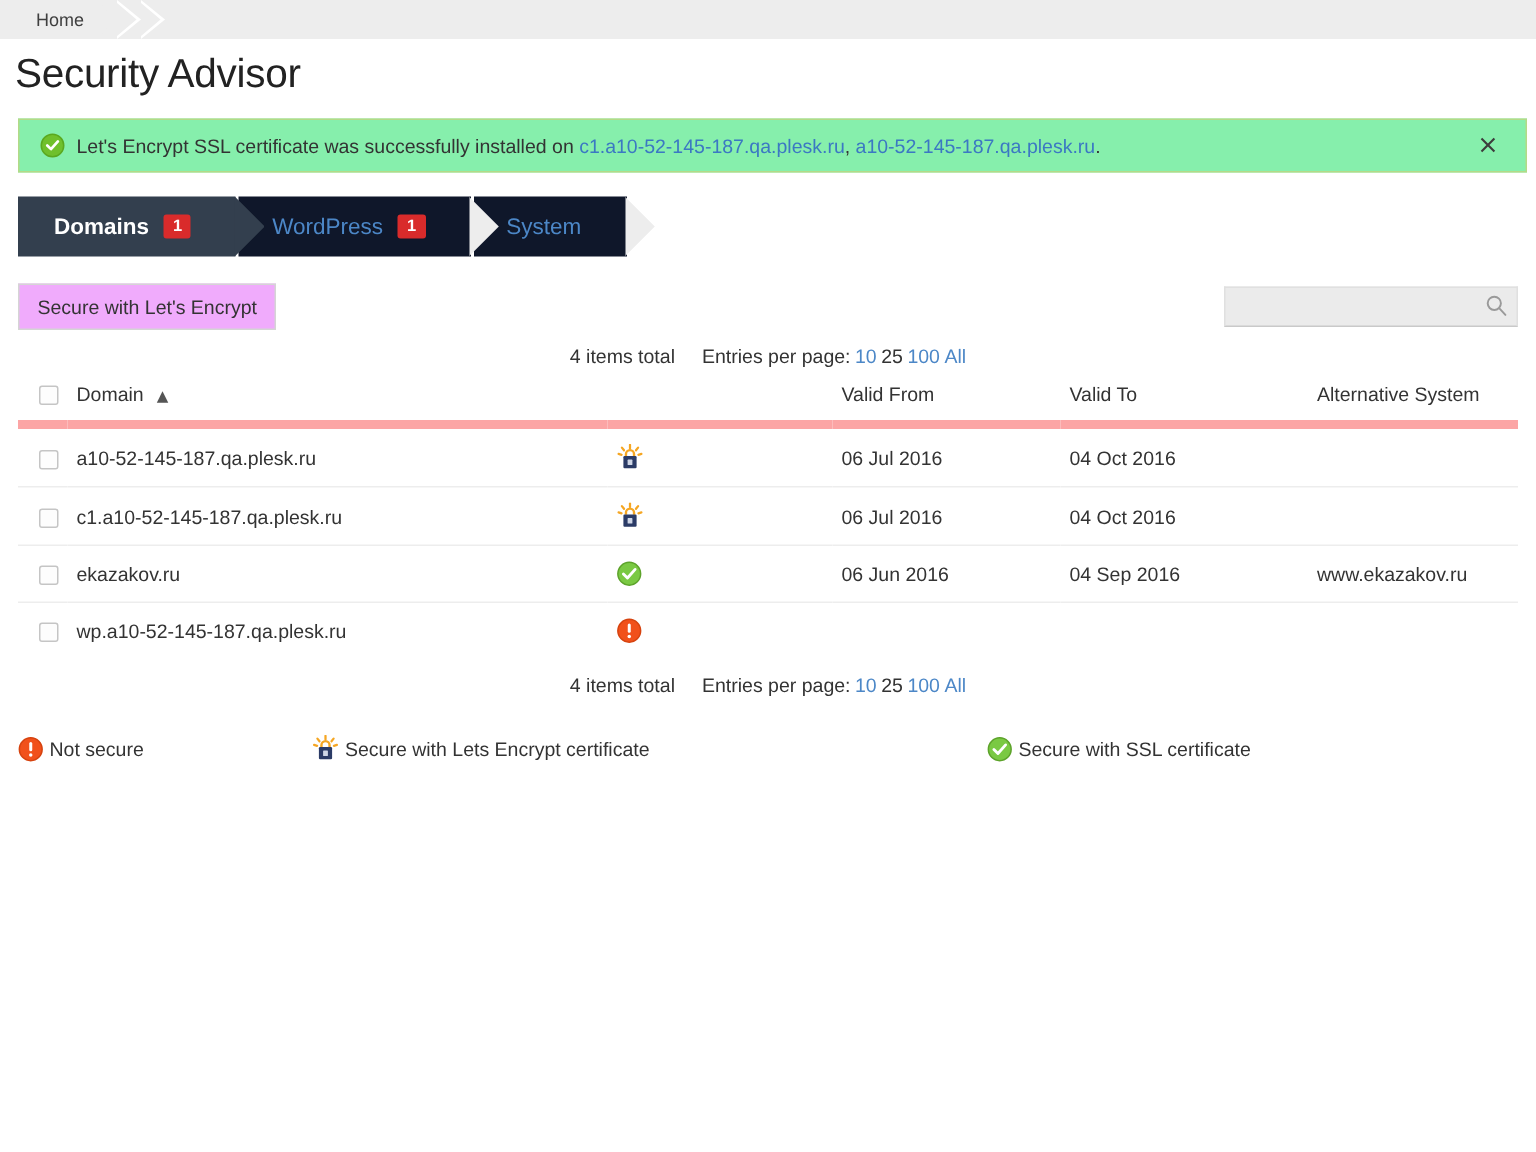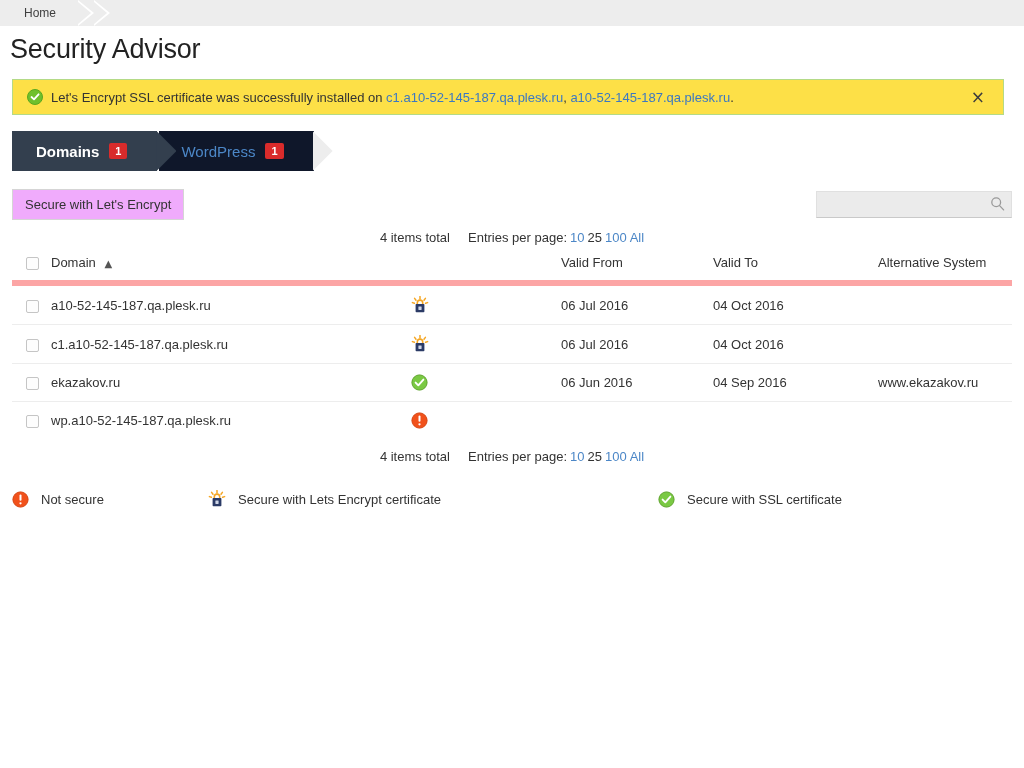--- a/index.html
+++ b/index.html
@@ -54,22 +54,22 @@
   .page-title {
     font-size: 27px;
     font-weight: 400;
     color: #222222;
     padding: 8px 0 4px 10px;
     letter-spacing: -0.2px;
   }
 
   
   .banner {
-    margin: 10px 20px 0 12px;
-    background: #fde047;
+    margin: 10px 6px 0 12px;
+    background: #86efac;
     border: 1px solid #b4da87;
     height: 36px;
     display: flex;
     align-items: center;
     padding: 0 12px 0 14px;
     font-size: 13px;
     color: #333333;
   }
   .banner-text { flex: 1; line-height: 1; }
   .banner-text a { color: #3b78c3; text-decoration: none; }
@@ -249,21 +249,21 @@
 
   
   .legend {
     margin: 26px 12px 0 12px;
     display: flex;
     align-items: center;
     font-size: 13px;
     color: #333333;
   }
   .legend-item { display: flex; align-items: center; }
-  .legend-item .lbl { margin-left: 12px; }
+  .legend-item .lbl { margin-left: 4px; }
   .legend-item.i1 { width: 196px; }
   .legend-item.i2 { width: 450px; }
 </style>
 </head>
 <body>
 
 <div class="breadcrumb-bar">
   <a class="crumb" href="#">
     <span>Home</span>
   </a>
@@ -286,20 +286,23 @@
 </div>
 
 <div class="tabs">
   <div class="tab active first">
     <span class="tab-label">Domains</span>
     <span class="badge">1</span>
   </div>
   <div class="tab">
     <span class="tab-label">WordPress</span>
     <span class="badge">1</span>
+  </div>
+  <div class="tab">
+    <span class="tab-label">System</span>
   </div>
 </div>
 
 <div class="toolbar">
   <button class="btn">Secure with Let's Encrypt</button>
   <div class="search-wrap">
     <input class="search-input" type="text" placeholder="" style="">
     <span class="search-icon">
       <svg width="15" height="15" viewBox="0 0 15 15">
         <circle cx="6.2" cy="6.2" r="4.4" stroke="#9a9a9a" stroke-width="1.3" fill="none"></circle>

